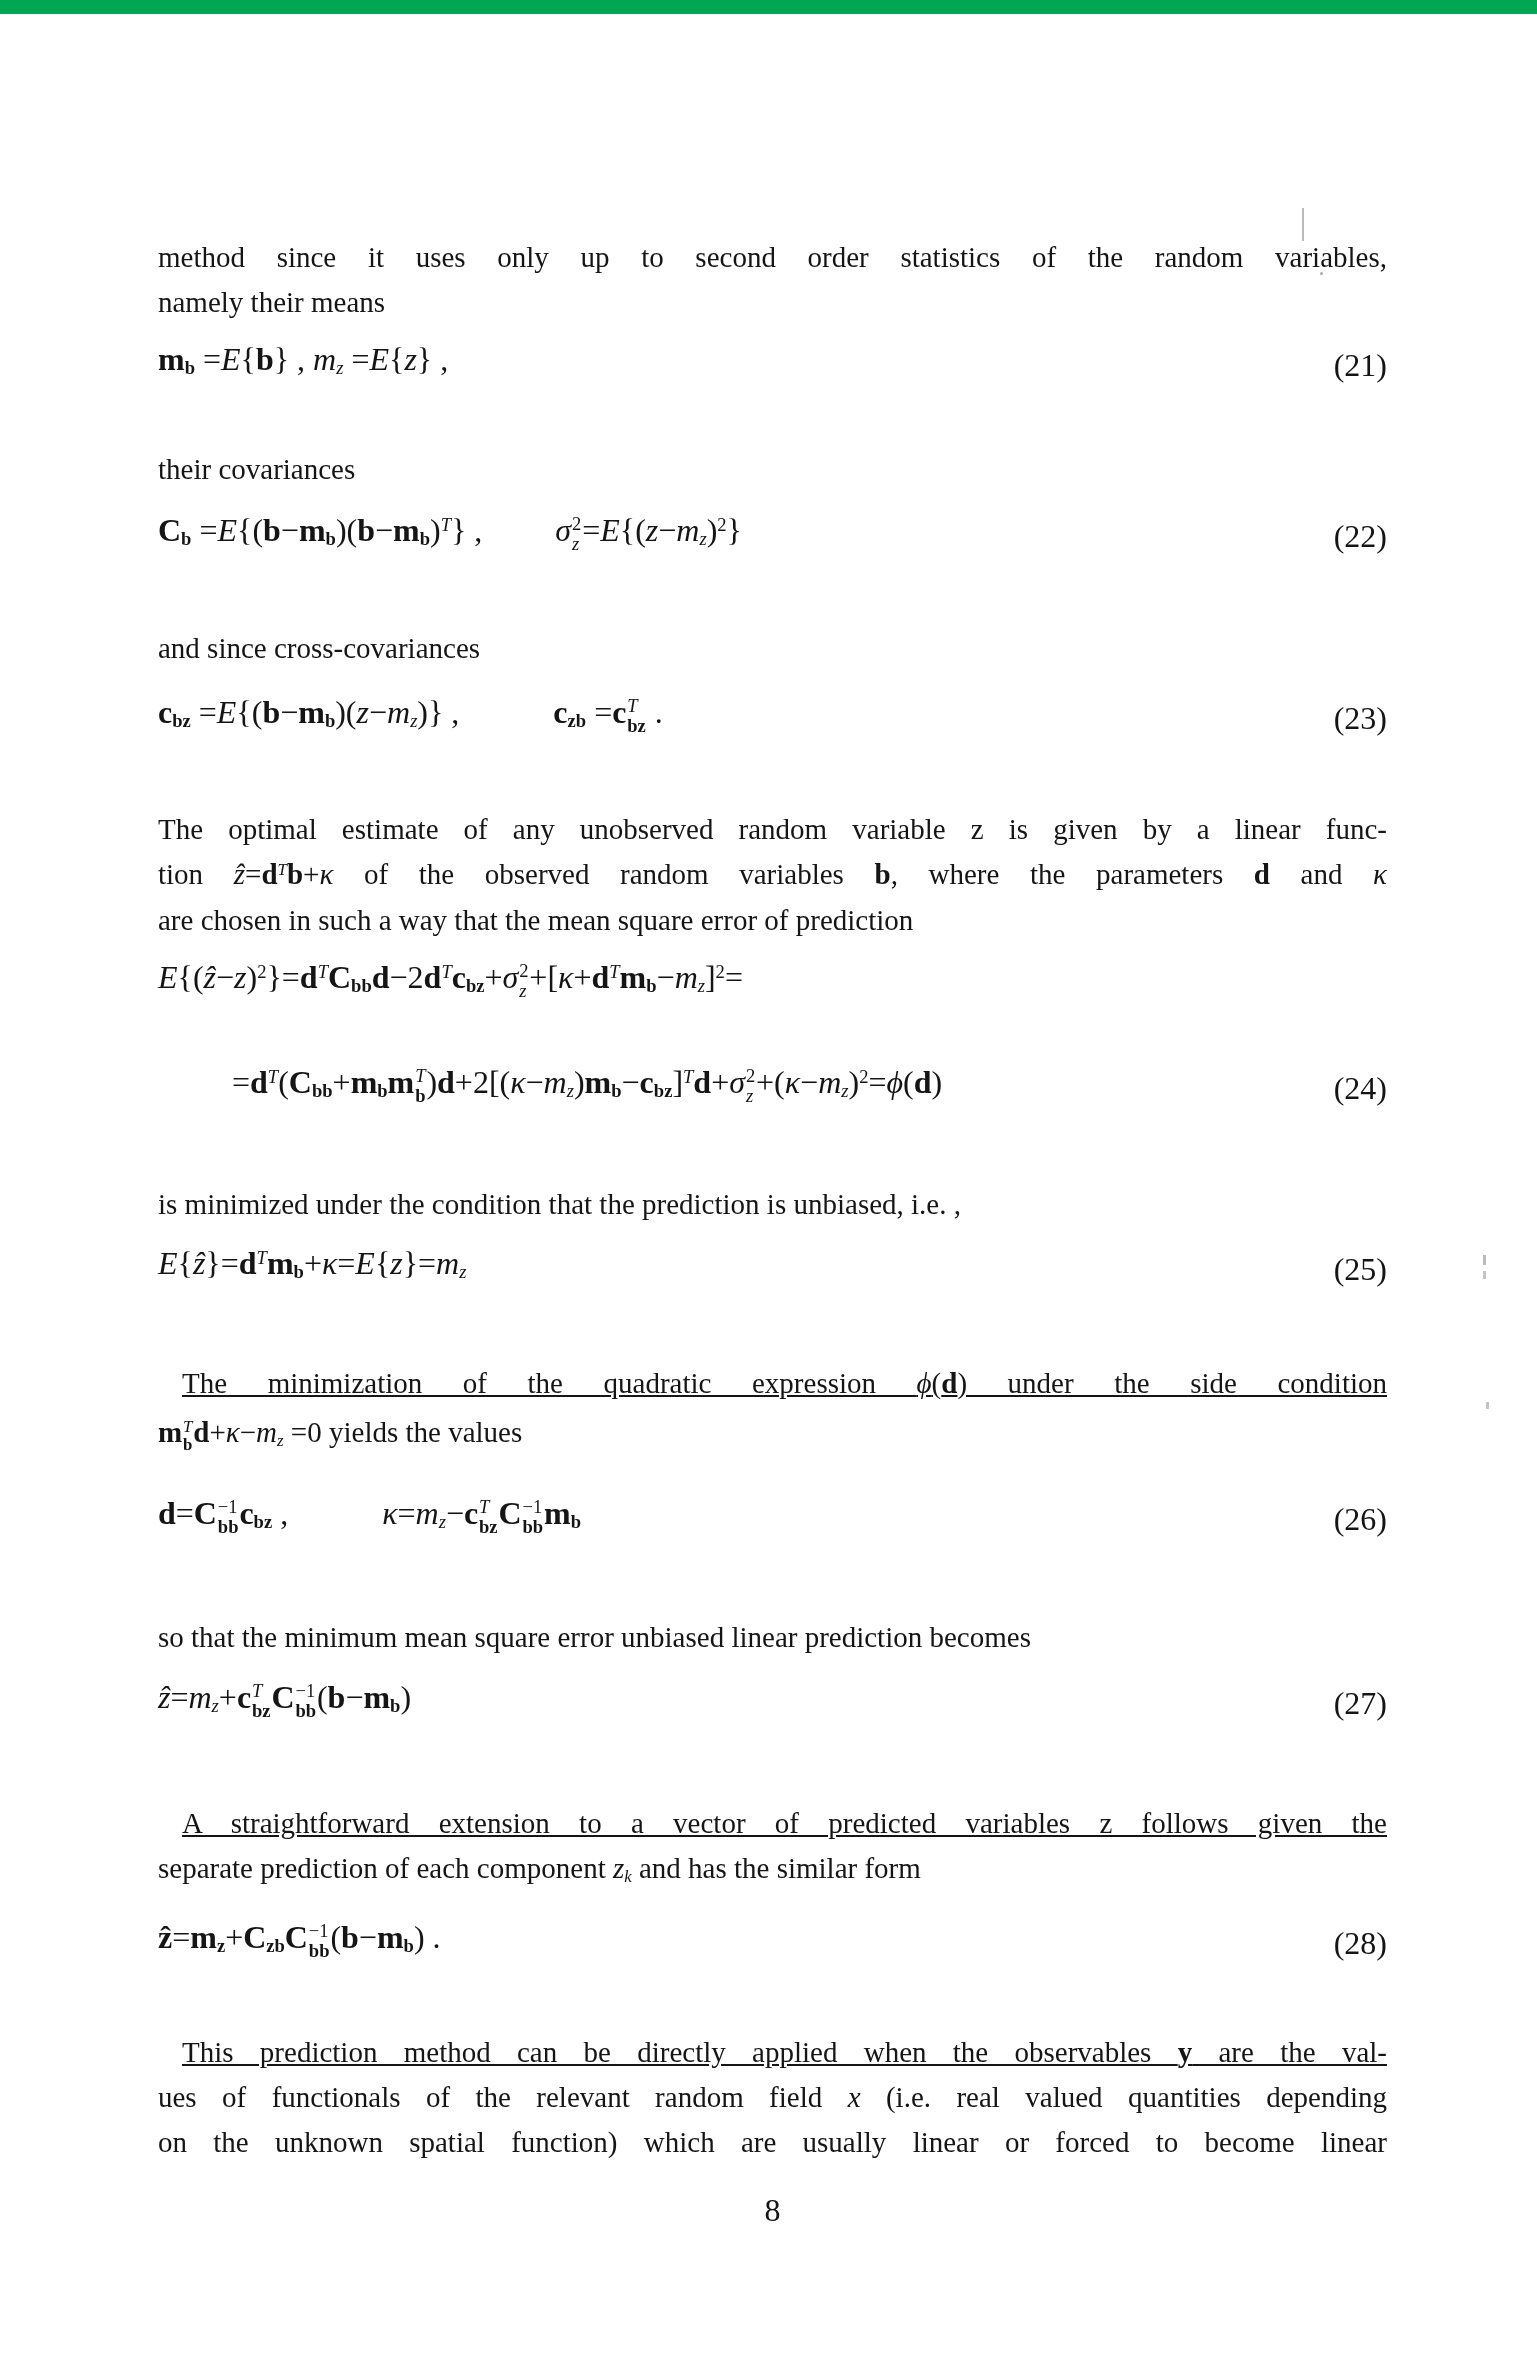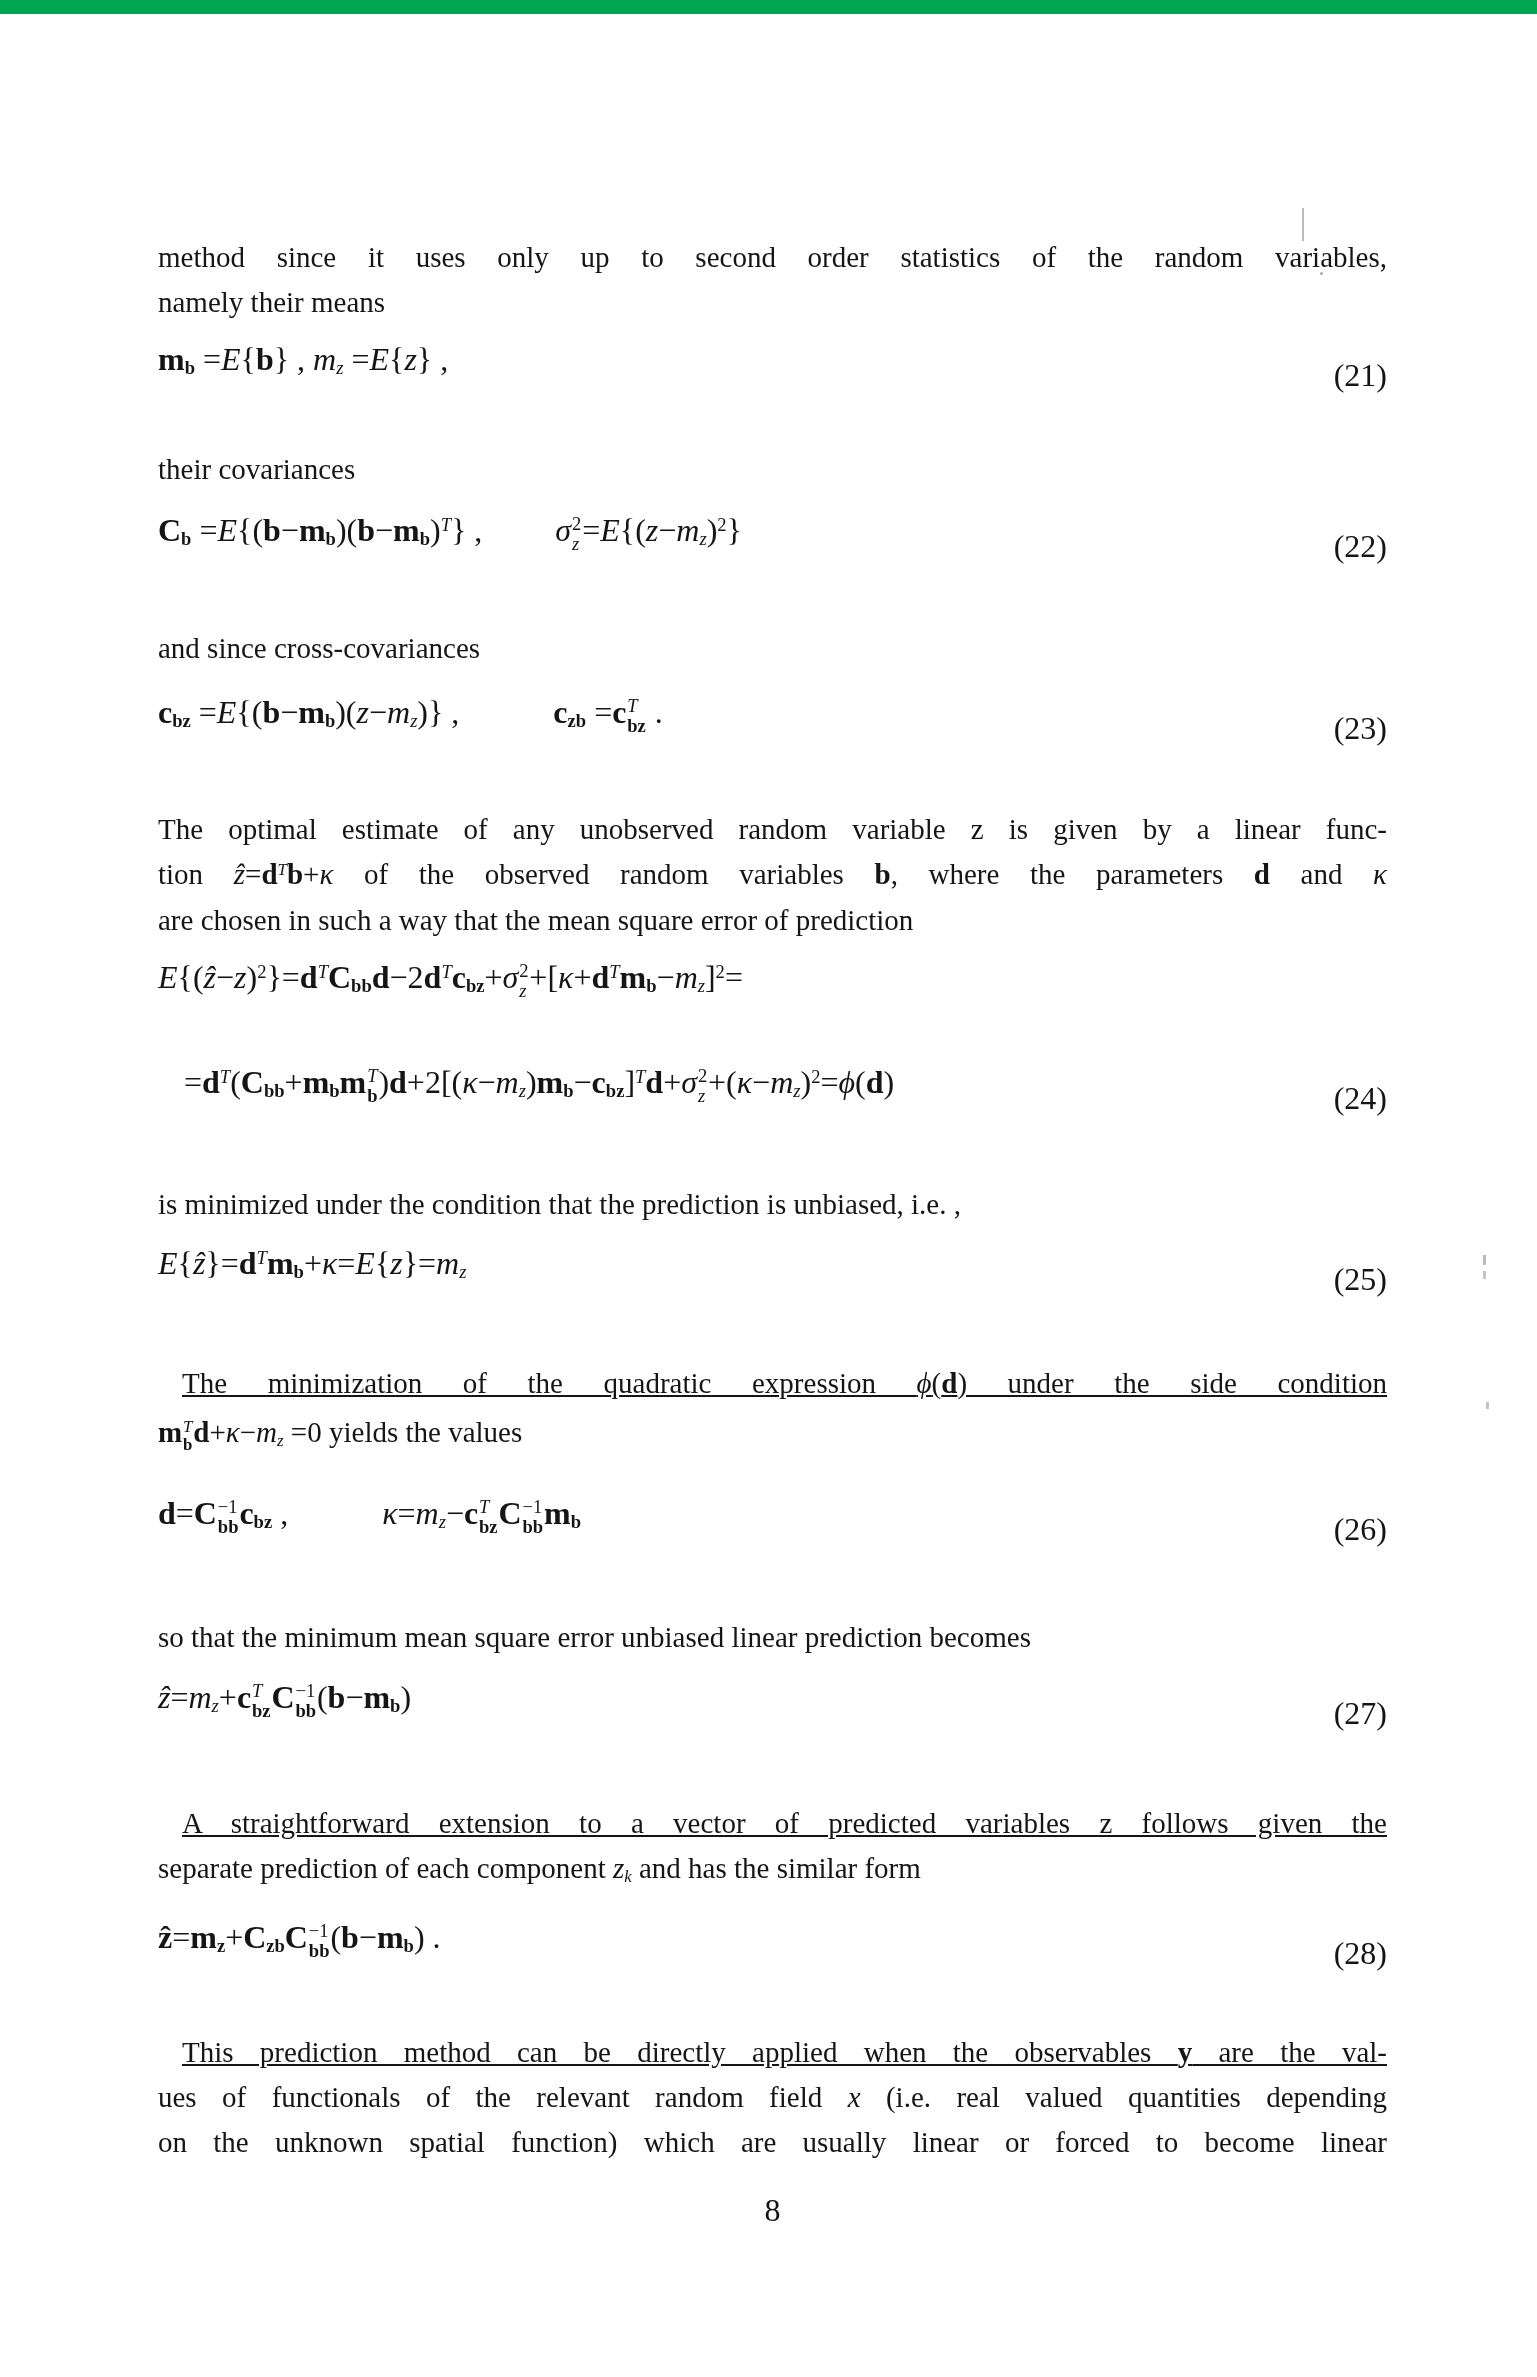--- a/index.html
+++ b/index.html
@@ -13,22 +13,22 @@
     position:absolute;left:158px;width:1229px;
     font-size:29px;line-height:1.3;white-space:normal;margin-top:28px;
   }
   .just{text-align:justify;text-align-last:justify;}
   .ind{text-indent:24px;text-decoration:underline;}
   .eq{
     position:absolute;left:158px;width:1229px;
     font-size:32px;white-space:nowrap;line-height:1.35;
   }
   .eq-body{display:inline-block;}
-  .eq-num{position:absolute;right:0;top:16px;text-align:right;}
-  .indent-eq{margin-left:26px;}
+  .eq-num{position:absolute;right:0;top:6px;text-align:right;}
+  .indent-eq{margin-left:74px;}
   .r{font-style:normal;font-weight:normal;}
   .i{font-style:italic;}
   .b{font-weight:bold;}
   .sub{font-size:58%;vertical-align:-0.22em;}
   .sup{font-size:58%;vertical-align:0.52em;}
   .stk{
     display:inline-block;vertical-align:-0.46em;font-size:58%;
     line-height:1.04;text-align:left;padding:0 0.9px;
   }
   .stk .p{display:block;}

